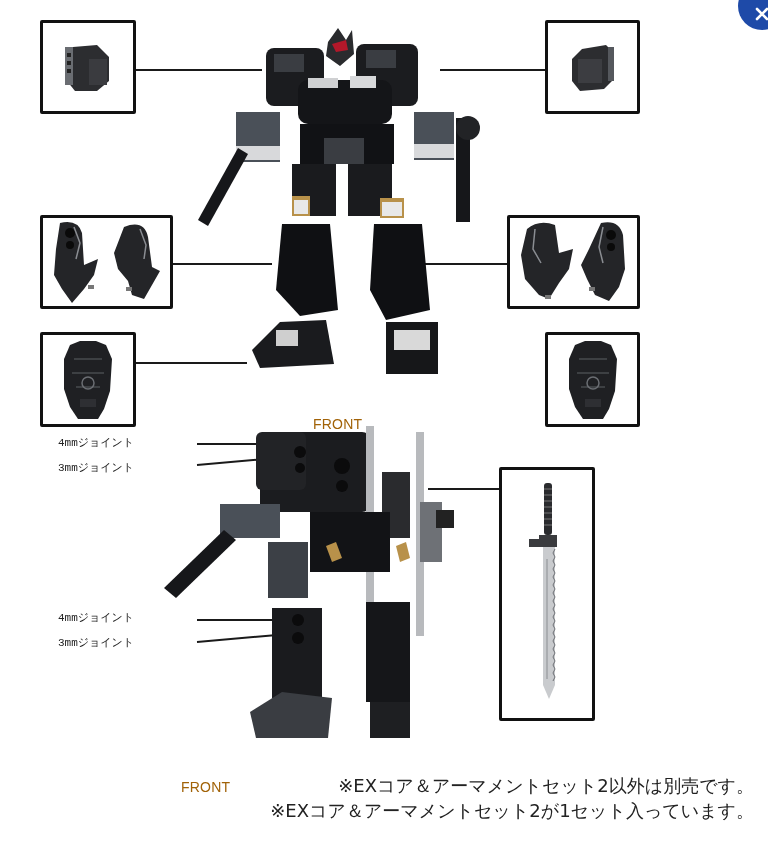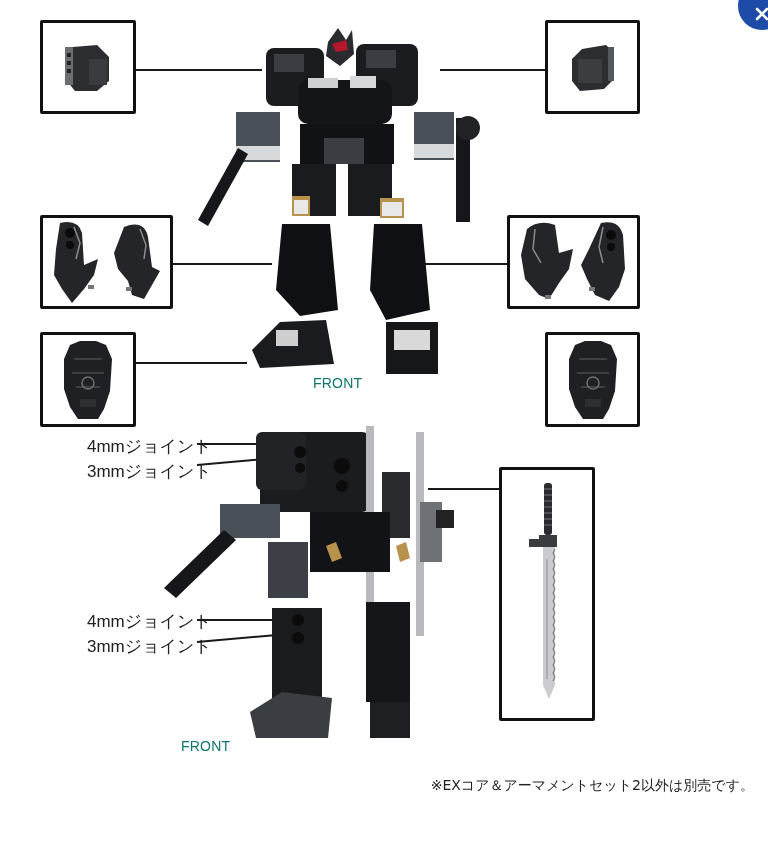--- a/index.html
+++ b/index.html
@@ -1,22 +1,22 @@
 <!DOCTYPE html>
 <html><head>
 <meta charset="utf-8">
 <style>
   html, body { margin:0; padding:0; background:#ffffff; }
   body { width:768px; height:859px; position:relative; overflow:hidden; font-family:"DejaVu Sans", sans-serif; color:#1a1a1a; }
   .box { position:absolute; border:3px solid #111; border-radius:2px; background:#fff; box-sizing:border-box; display:flex; align-items:center; justify-content:center; }
   .line { position:absolute; height:2px; background:#1a1a1a; }
   .robot { position:absolute; }
-  .label-view { position:absolute; font-family:"Liberation Sans", sans-serif; font-size:14px; color:#0f766e; letter-spacing:0.2px; }
-  .joint { position:absolute; font-size:17px; color:#222; font-family:Liberation Sans, sans-serif; white-space:nowrap;margin-left:29px; }
-  .notes { position:absolute; right:14px; top:773px; text-align:right; font-size:14px; line-height:25px; color:#222; font-family:"DejaVu Sans", sans-serif; }
+  .label-view { position:absolute; font-family:"Liberation Sans", sans-serif; font-size:14px; color:#a16207; letter-spacing:0.2px;margin-top:41px; }
+  .joint { position:absolute; font-size:11px; color:#222; font-family:Liberation Mono, monospace; white-space:nowrap; }
+  .notes { position:absolute; right:14px; top:773px; text-align:right; font-size:18px; line-height:25px; color:#222; font-family:"DejaVu Sans", sans-serif; }
   .close-btn { position:absolute; right:-18px; top:-18px; width:48px; height:48px; border-radius:50%; background:#1e4aa8; display:flex; align-items:flex-end; justify-content:flex-start; cursor:pointer; }
   .close-btn svg { margin:0 0 9px 17px; }
 </style>
 </head>
 <body>
 
 <div class="close-btn">
   <svg width="14" height="14" viewBox="0 0 14 14">
     <path d="M2 2 L12 12 M12 2 L2 12" stroke="#fff" stroke-width="2.6" stroke-linecap="round"></path>
   </svg>
@@ -186,13 +186,14 @@
     <rect x="12" y="56" width="18" height="12" fill="#3a3b3e"></rect>
     <rect x="2" y="60" width="12" height="8" fill="#3a3b3e"></rect>
     <polygon points="16,68 28,68 28,206 22,220 16,206" fill="#c9cbce"></polygon>
     <path d="M28 70 L26 74 L28 78 L26 82 L28 86 L26 90 L28 94 L26 98 L28 102 L26 106 L28 110 L26 114 L28 118 L26 122 L28 126 L26 130 L28 134 L26 138 L28 142 L26 146 L28 150 L26 154 L28 158 L26 162 L28 166 L26 170 L28 174 L26 178 L28 182 L26 186 L28 190 L26 194 L28 198 L26 202" stroke="#6d7075" stroke-width="1" fill="none"></path>
     <line x1="20" y1="80" x2="20" y2="200" stroke="#8b8e92" stroke-width="1"></line>
   </svg>
 </div>
 
 <div class="notes">
   <div>※EXコア＆アーマメントセット2以外は別売です。</div>
+  <div>※EXコア＆アーマメントセット2が1セット入っています。</div>
 </div>
 
 </body></html>

